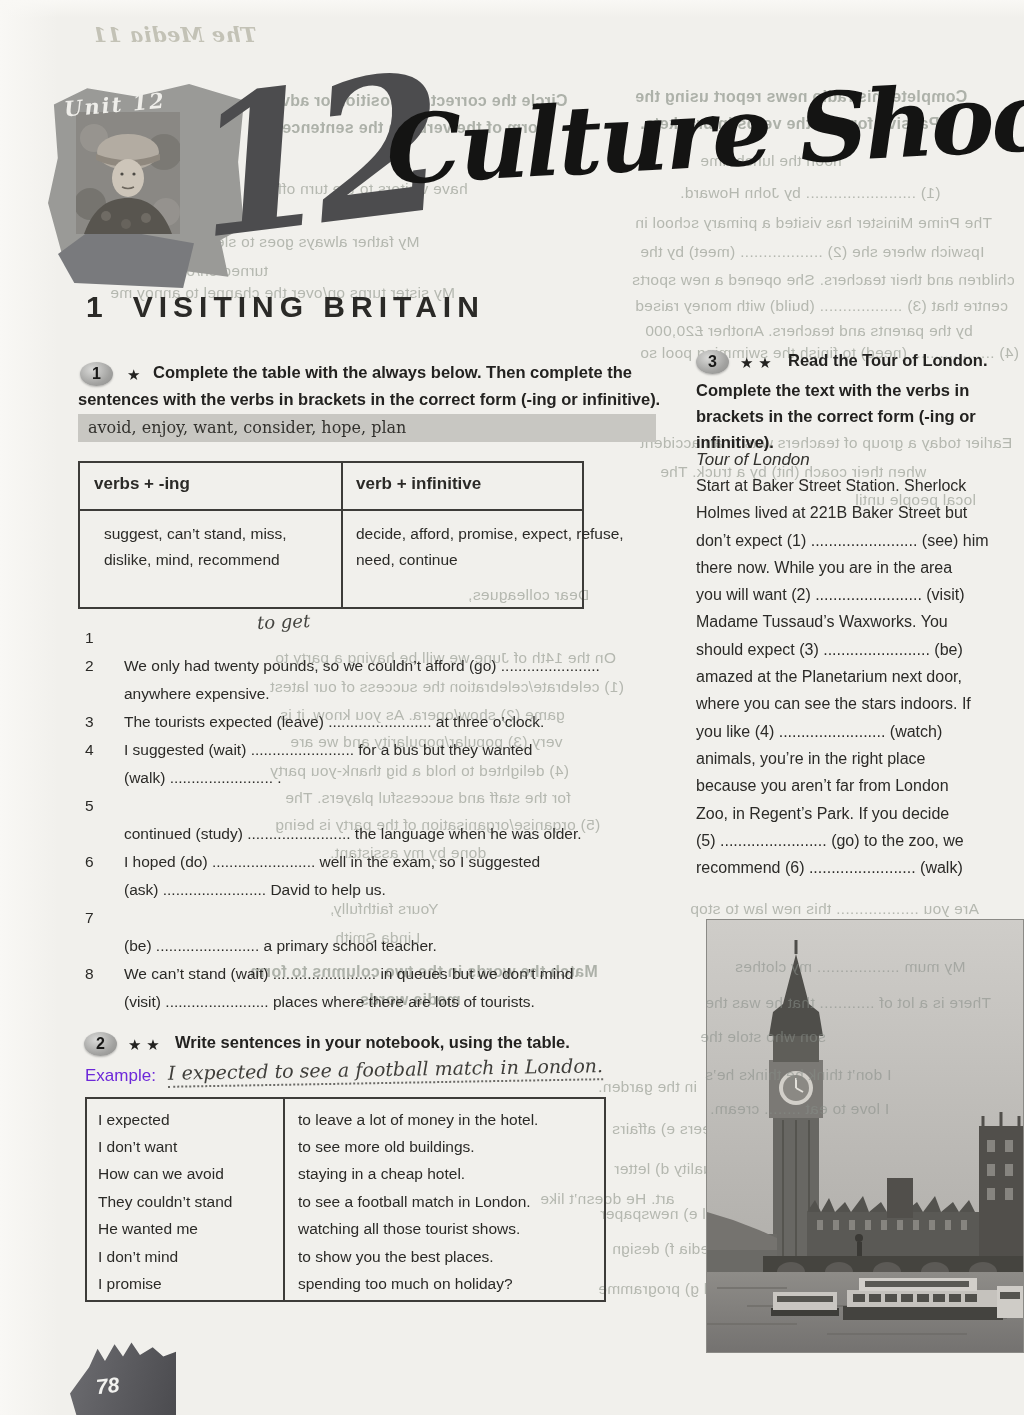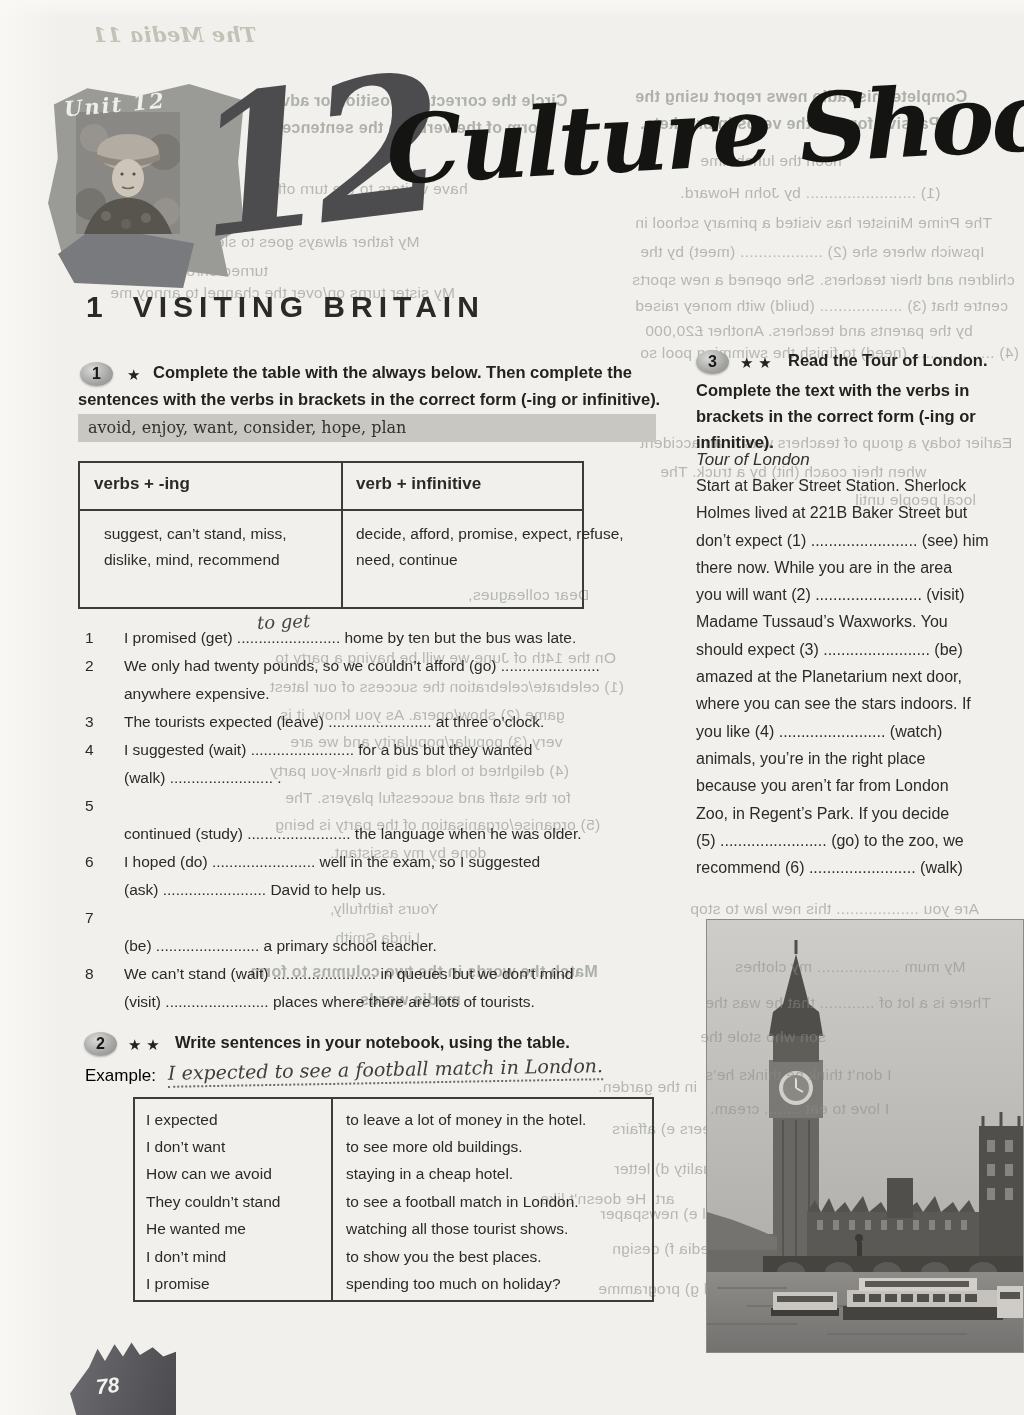--- a/index.html
+++ b/index.html
@@ -57,27 +57,27 @@
   .tbl1 .hdiv{position:absolute;left:0;right:0;top:46px;border-top:2px solid #3d3c39;}
   .tbl1 .hc{position:absolute;top:11px;font-weight:bold;font-size:17px;white-space:nowrap;}
   .tbl1 .bc{position:absolute;top:58px;font-size:15.5px;line-height:26px;}
 
   .sents{position:absolute;left:85px;top:629px;width:600px;}
   .srow{display:flex;height:28px;font-size:15.5px;white-space:nowrap;}
   .snum{width:39px;flex:none;}
   .hand{position:absolute;font-family:"DejaVu Serif",serif;font-style:italic;
      font-size:18px;color:#454541;transform:rotate(-2deg);white-space:nowrap;}
 
-  .examplelabel{position:absolute;left:85px;top:1066px;font-size:17px;color:#000000;}
+  .examplelabel{position:absolute;left:85px;top:1066px;font-size:17px;color:#6d28d9;}
   .examplehand{position:absolute;left:168px;top:1058px;min-width:432px;
      font-family:"DejaVu Serif",serif;font-style:italic;font-size:19px;color:#3f3e3a;
      border-bottom:2px dotted #6b6a66;padding-bottom:2px;transform:rotate(-1deg);white-space:nowrap;}
 
   .tbl2{position:absolute;left:85px;top:1097px;width:521px;height:205px;
-     border:2px solid #3d3c39;box-sizing:border-box;padding-top:7px;margin-left:48px;}
+     border:2px solid #3d3c39;box-sizing:border-box;padding-top:7px;}
   .tbl2 .vdiv{position:absolute;left:196px;top:0;bottom:0;border-left:2px solid #3d3c39;}
   .t2row{display:flex;height:27.4px;font-size:15.5px;align-items:center;white-space:nowrap;}
   .t2l{width:196px;flex:none;padding-left:11px;box-sizing:border-box;}
   .t2r{padding-left:15px;}
 
   .ex3instr{position:absolute;left:696px;top:377px;width:330px;}
   .ex3instr div{font-weight:bold;font-size:16.5px;line-height:26px;white-space:nowrap;color:#232220;}
   .tourtitle{position:absolute;left:696px;top:450px;font-style:italic;font-size:17px;color:#33322e;}
   .tour{position:absolute;left:696px;top:477px;width:330px;}
   .tline{height:27.3px;font-size:16px;white-space:nowrap;}
@@ -183,21 +183,20 @@
     <div class="hc" style="left:276px">verb + infinitive</div>
     <div class="bc" style="left:24px;width:232px">suggest, can’t stand, miss, dislike, mind, recommend</div>
     <div class="bc" style="left:276px;width:290px">decide, afford, promise, expect, refuse, need, continue</div>
   </div>
 
   <div class="hand" style="left:257px;top:611px">to get</div>
 
   <div class="sents">
     <div class="srow">
         <span class="snum">1</span>
-        <span>I promised (get) ........................ home by ten but the bus was late.</span>
       </div>
     <div class="srow">
         <span class="snum">2</span>
         <span>We only had twenty pounds, so we couldn’t afford (go) .......................</span>
       </div>
     <div class="srow">
         <span class="snum"></span>
         <span>anywhere expensive.</span>
       </div>
     <div class="srow">

